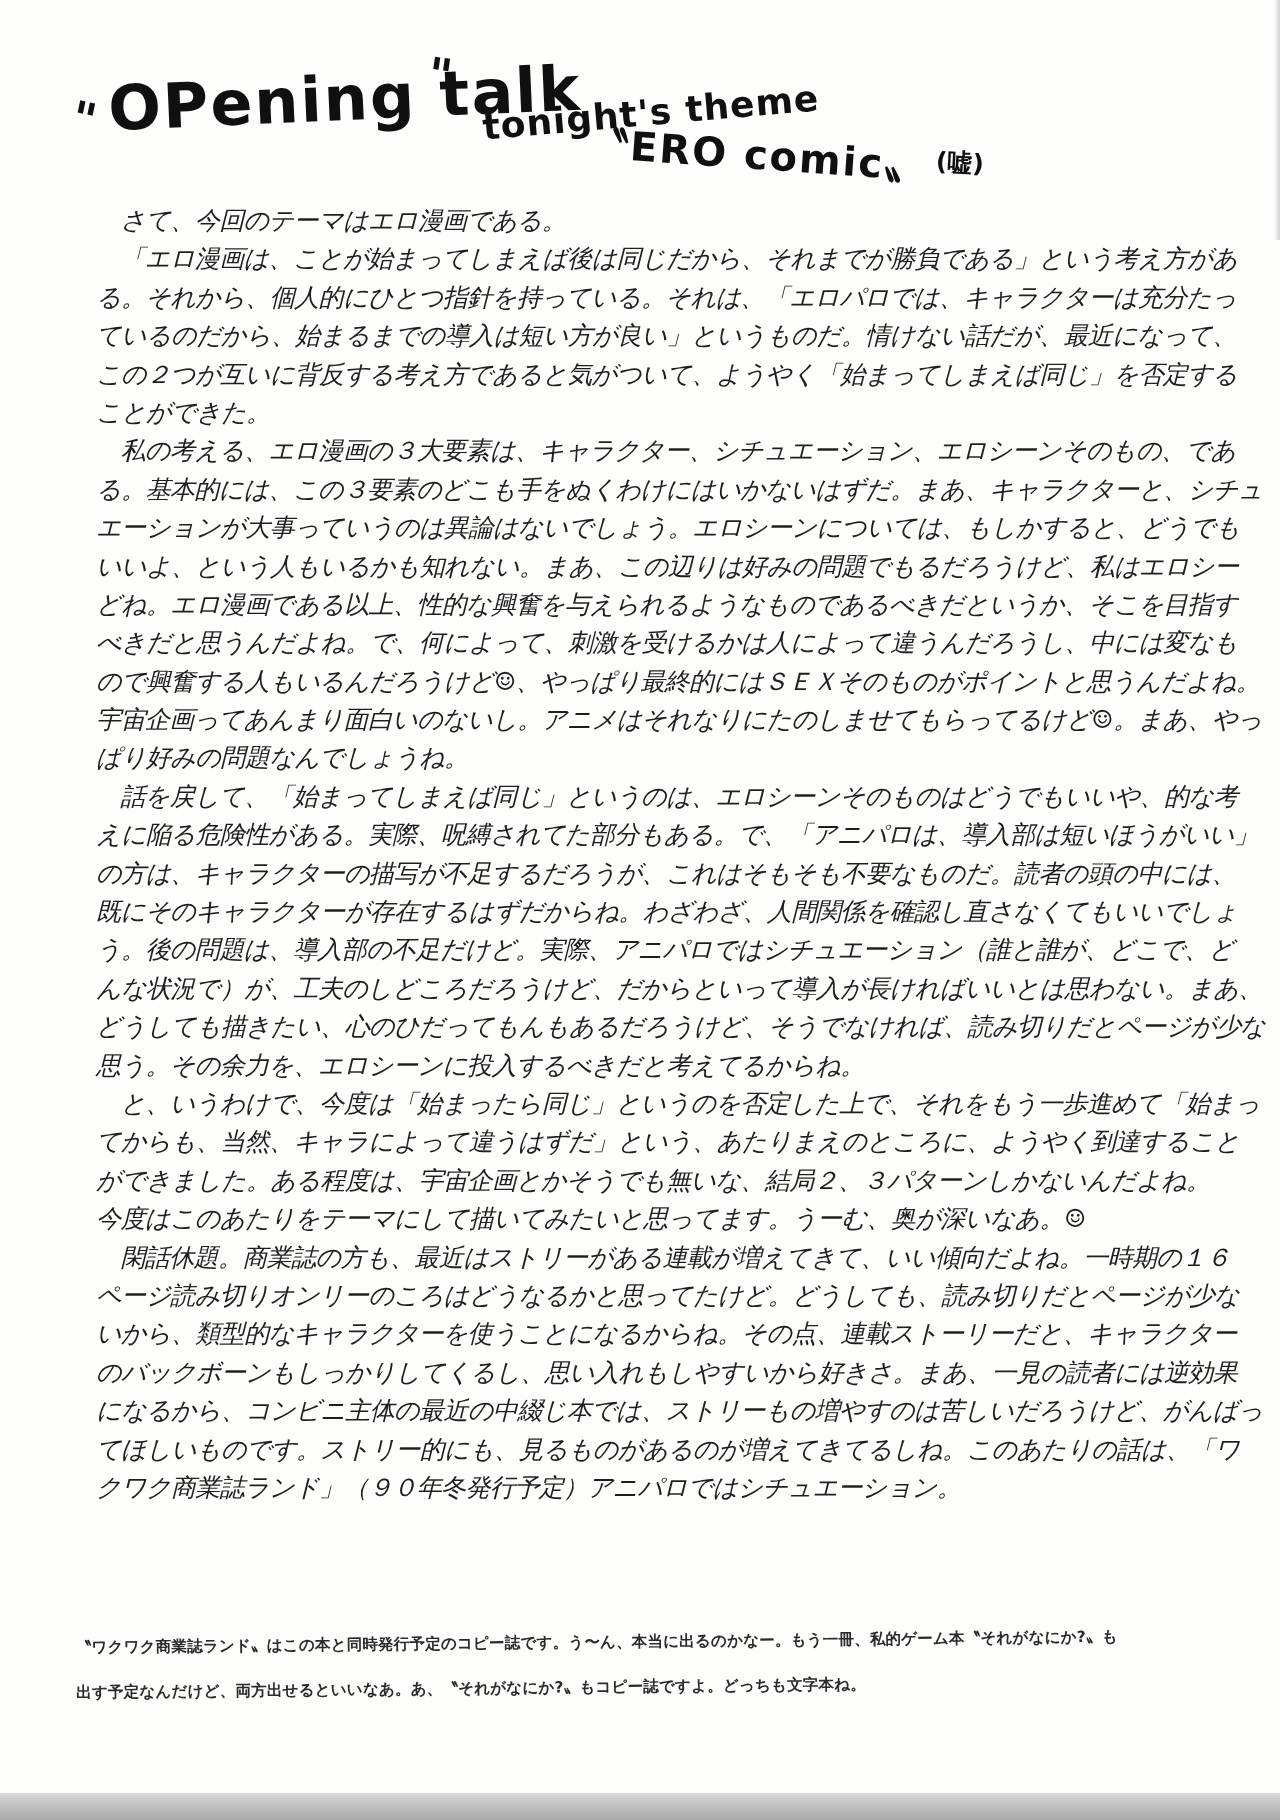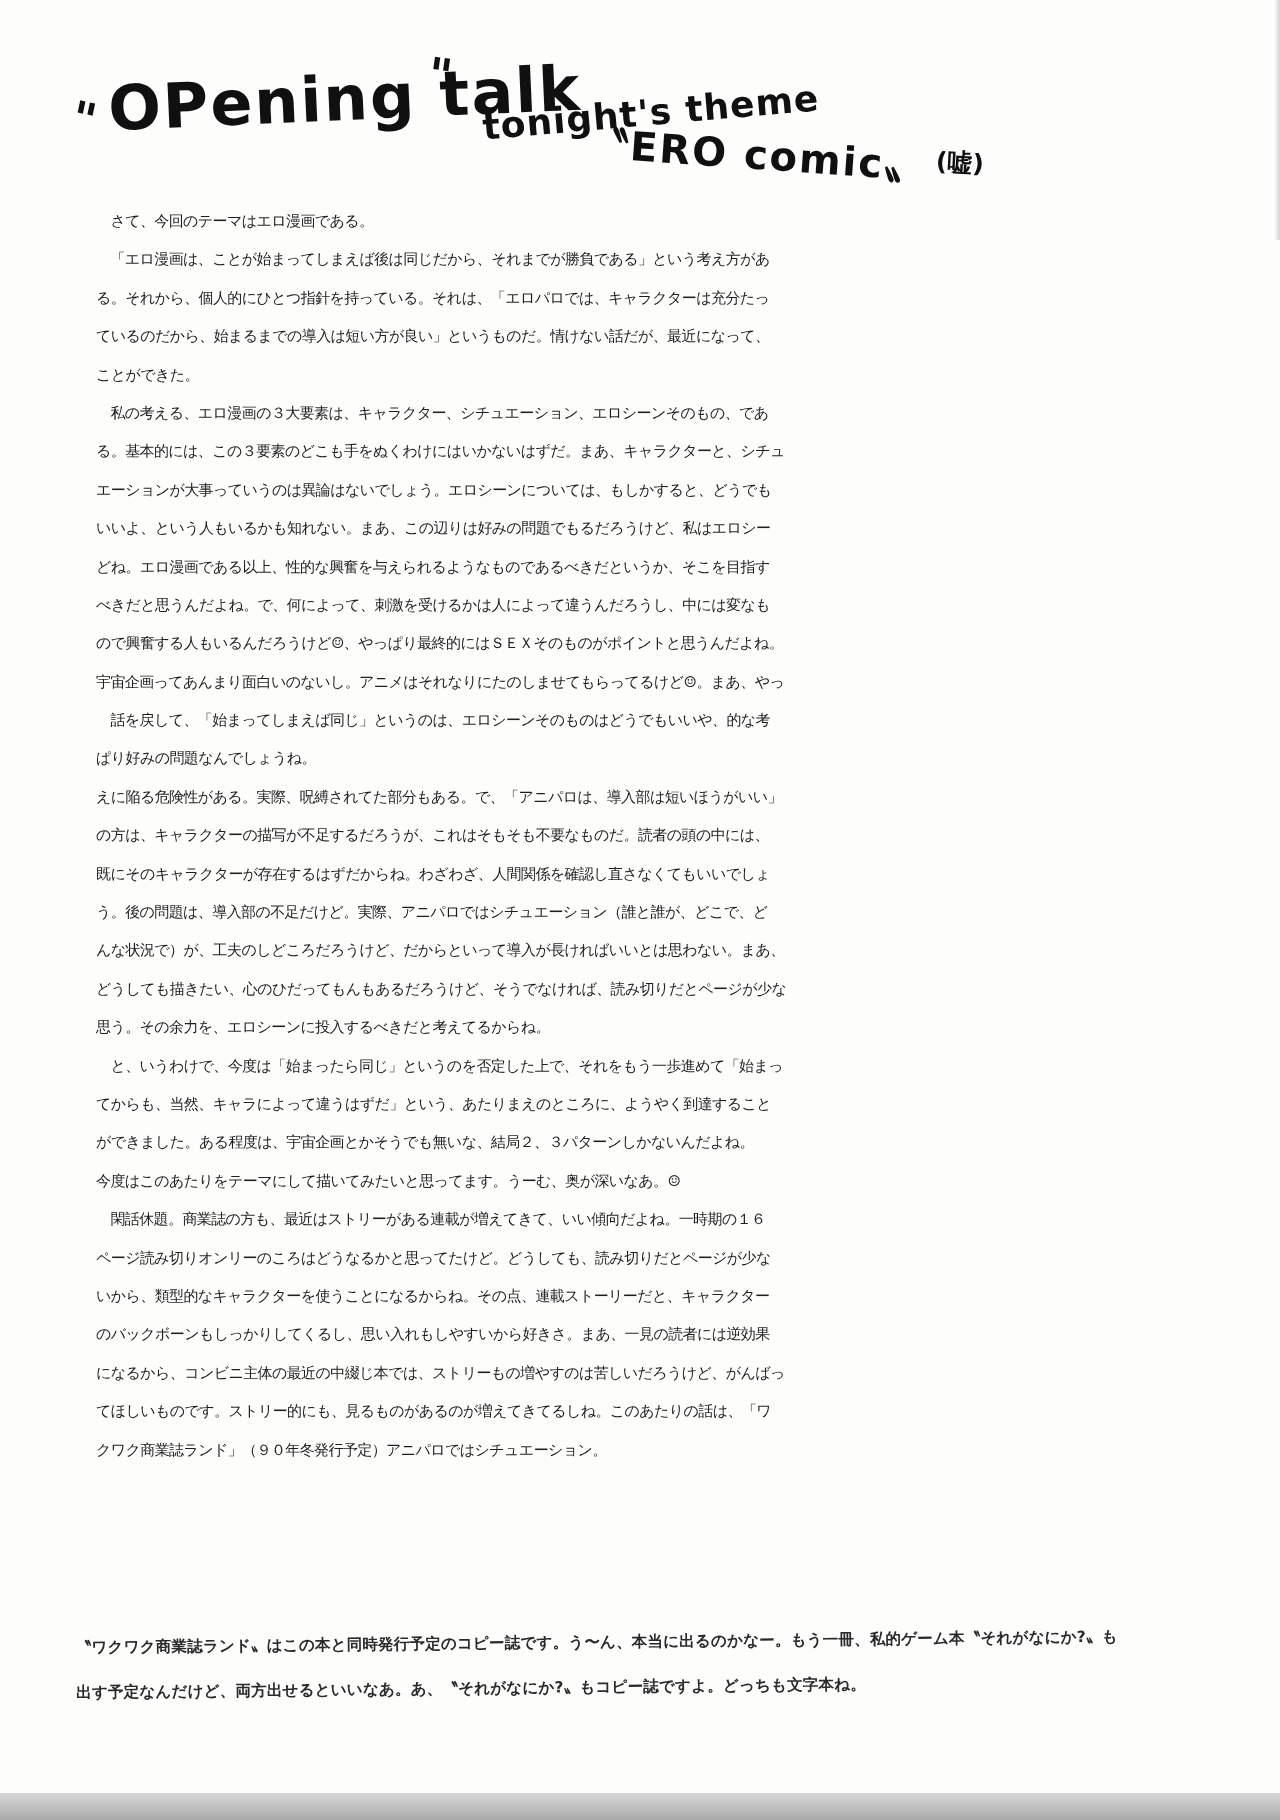--- a/index.html
+++ b/index.html
@@ -59,25 +59,26 @@
   }
   
   .body-text {
     position: absolute;
     left: 96px;
     top: 202px;
     width: 910px;
   }
   .body-text .line {
     white-space: pre;
-    font-size: 15px;
+    font-size: 25px;
     line-height: 38.4px;
     height: 38.4px;
     letter-spacing: -0.6px;
     color: #1e1e1e;
+    font-style: italic;
   }
   
   .footnote {
     position: absolute;
     left: 76px;
     top: 1620px;
     width: 1060px;
     transform: rotate(-0.6deg);
   }
   .footnote .fline {
@@ -114,31 +115,32 @@
   <span class="hand title-close-quote">"</span>
   <span class="hand title-subtitle">tonight's theme</span>
   <span class="hand theme-line">〝ERO comic〟</span>
   <span class="hand theme-note">(嘘)</span>
 
   <div class="body-text">
       <div class="line">　さて、今回のテーマはエロ漫画である。</div>
       <div class="line">　「エロ漫画は、ことが始まってしまえば後は同じだから、それまでが勝負である」という考え方があ</div>
       <div class="line">る。それから、個人的にひとつ指針を持っている。それは、「エロパロでは、キャラクターは充分たっ</div>
       <div class="line">ているのだから、始まるまでの導入は短い方が良い」というものだ。情けない話だが、最近になって、</div>
+      <div class="line">この２つが互いに背反する考え方であると気がついて、ようやく「始まってしまえば同じ」を否定する</div>
       <div class="line">ことができた。</div>
       <div class="line">　私の考える、エロ漫画の３大要素は、キャラクター、シチュエーション、エロシーンそのもの、であ</div>
       <div class="line">る。基本的には、この３要素のどこも手をぬくわけにはいかないはずだ。まあ、キャラクターと、シチュ</div>
       <div class="line">エーションが大事っていうのは異論はないでしょう。エロシーンについては、もしかすると、どうでも</div>
       <div class="line">いいよ、という人もいるかも知れない。まあ、この辺りは好みの問題でもるだろうけど、私はエロシー</div>
       <div class="line">どね。エロ漫画である以上、性的な興奮を与えられるようなものであるべきだというか、そこを目指す</div>
       <div class="line">べきだと思うんだよね。で、何によって、刺激を受けるかは人によって違うんだろうし、中には変なも</div>
       <div class="line">ので興奮する人もいるんだろうけど☺、やっぱり最終的にはＳＥＸそのものがポイントと思うんだよね。</div>
       <div class="line">宇宙企画ってあんまり面白いのないし。アニメはそれなりにたのしませてもらってるけど☺。まあ、やっ</div>
+      <div class="line">ぱり好みの問題なんでしょうね。</div>
       <div class="line">　話を戻して、「始まってしまえば同じ」というのは、エロシーンそのものはどうでもいいや、的な考</div>
-      <div class="line">ぱり好みの問題なんでしょうね。</div>
       <div class="line">えに陥る危険性がある。実際、呪縛されてた部分もある。で、「アニパロは、導入部は短いほうがいい」</div>
       <div class="line">の方は、キャラクターの描写が不足するだろうが、これはそもそも不要なものだ。読者の頭の中には、</div>
       <div class="line">既にそのキャラクターが存在するはずだからね。わざわざ、人間関係を確認し直さなくてもいいでしょ</div>
       <div class="line">う。後の問題は、導入部の不足だけど。実際、アニパロではシチュエーション（誰と誰が、どこで、ど</div>
       <div class="line">んな状況で）が、工夫のしどころだろうけど、だからといって導入が長ければいいとは思わない。まあ、</div>
       <div class="line">どうしても描きたい、心のひだってもんもあるだろうけど、そうでなければ、読み切りだとページが少な</div>
       <div class="line">思う。その余力を、エロシーンに投入するべきだと考えてるからね。</div>
       <div class="line">　と、いうわけで、今度は「始まったら同じ」というのを否定した上で、それをもう一歩進めて「始まっ</div>
       <div class="line">てからも、当然、キャラによって違うはずだ」という、あたりまえのところに、ようやく到達すること</div>
       <div class="line">ができました。ある程度は、宇宙企画とかそうでも無いな、結局２、３パターンしかないんだよね。</div>

